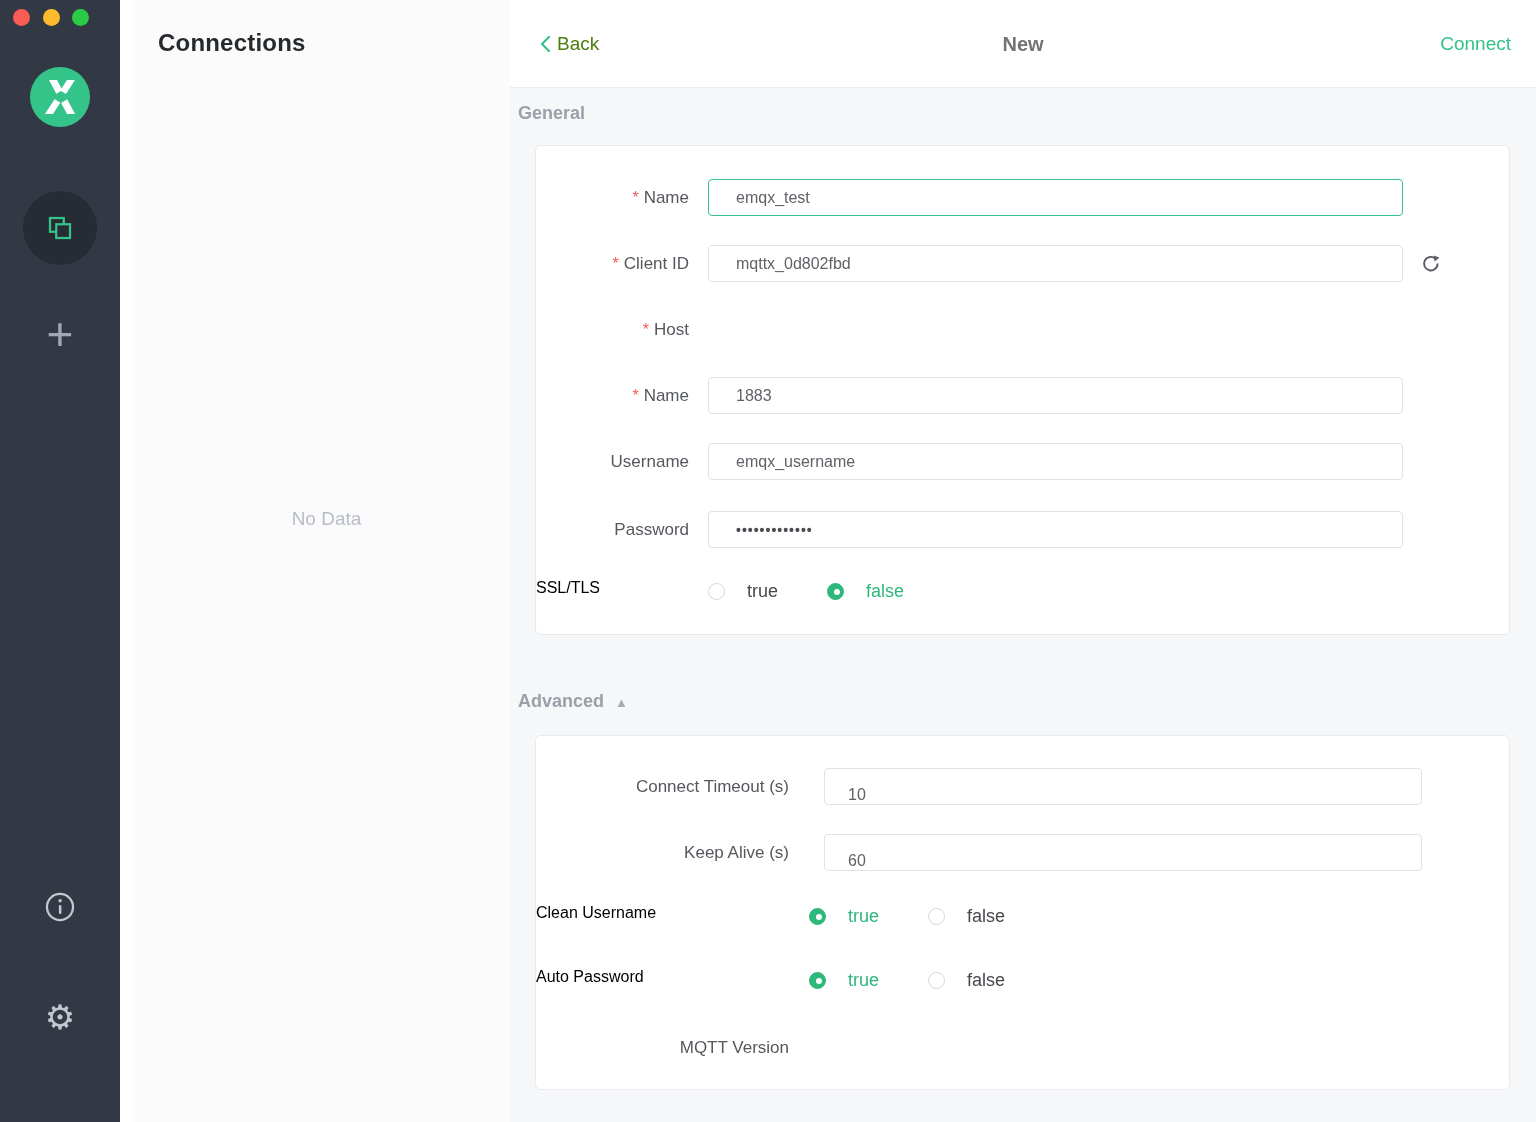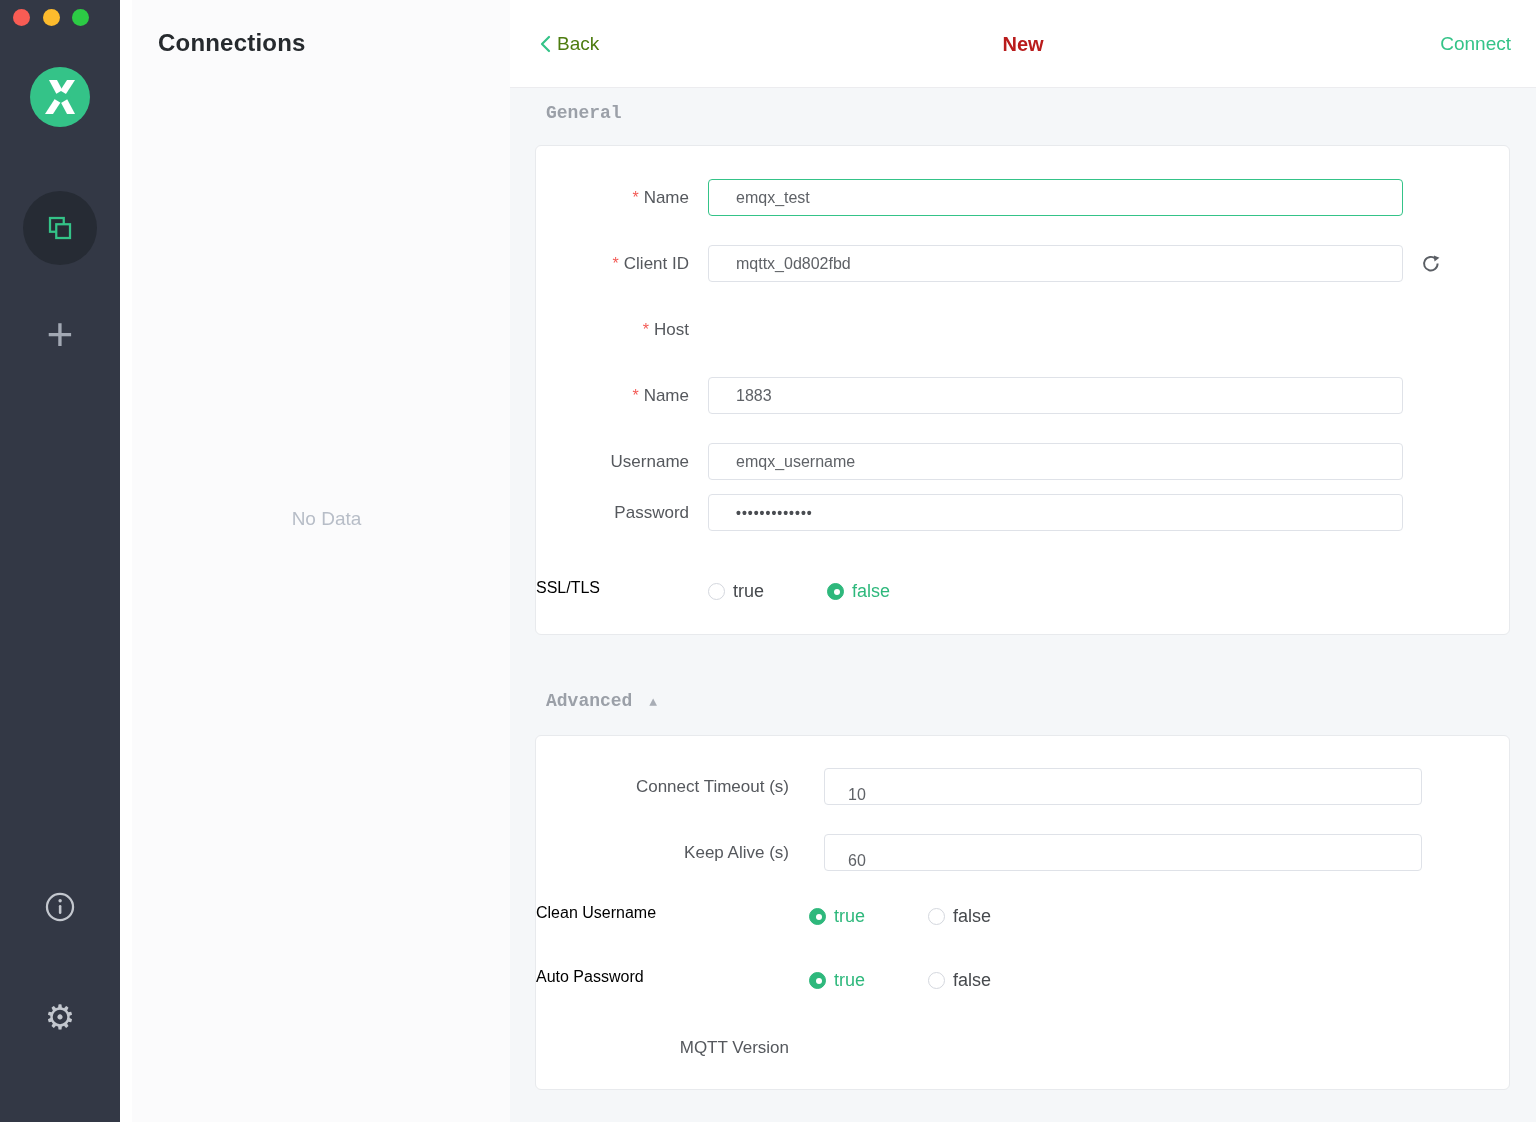--- a/index.html
+++ b/index.html
@@ -33,25 +33,25 @@
   .list-title { position:absolute; left:26px; top:29px; font-size:24px; font-weight:700; color:#262a2e; letter-spacing:.2px; }
   .no-data { position:absolute; left:0; top:508px; width:100%; text-align:center; font-size:19px; color:#b7bdc7; }
 
   
   .main { position:absolute; left:510px; top:0; width:1026px; height:1122px; background:#f5f7f9; }
   .main-header { position:absolute; left:0; top:0; width:1026px; height:88px; background:#ffffff;
     border-bottom:1px solid #ececef; }
   .back-link { position:absolute; left:30px; top:0; height:88px; display:flex; align-items:center; gap:6px;
     color:#4d7c0f; font-size:19px; cursor:pointer; }
   .header-title { position:absolute; left:0; top:0; width:1026px; height:88px; display:flex;
-    align-items:center; justify-content:center; font-size:20px; font-weight:700; color:#b91c1c; pointer-events:none; }
+    align-items:center; justify-content:center; font-size:20px; font-weight:700; color:#737373; pointer-events:none; }
   .connect-link { position:absolute; right:25px; top:0; height:88px; display:flex; align-items:center;
     color:#34c388; font-size:19px; cursor:pointer; }
 
-  .section-label { position:absolute; left:36px; font-size:18px; font-weight:700; color:#9ba0a8;font-family:Liberation Mono, monospace; }
+  .section-label { position:absolute; left:8px; font-size:18px; font-weight:700; color:#9ba0a8; }
   .section-label .tri { font-size:13px; color:#a8adb5; margin-left:6px; }
   .sec-general { top:103px; }
   .sec-advanced { top:691px; }
 
   .card { position:absolute; left:25px; width:975px; background:#ffffff;
     border:1px solid #e8eaed; border-radius:6px; }
   .card-general { top:145px; height:490px; }
   .card-advanced { top:735px; height:355px; }
 
   .row { position:absolute; left:0; width:100%; height:37px; }
@@ -70,21 +70,21 @@
 
   .refresh-btn { position:absolute; left:884px; top:107px; width:22px; height:22px; cursor:pointer; }
 
   .radio-row { position:absolute; height:24px; display:flex; align-items:center; }
   .radio-group { display:flex; align-items:center; }
   .radio { width:17px; height:17px; border-radius:50%; border:1px solid #d4d7de; background:#fff;
     position:relative; flex:0 0 auto; cursor:pointer; }
   .radio.selected { background:#2eb87c; border-color:#2eb87c; }
   .radio.selected::after { content:""; position:absolute; left:5.5px; top:5.5px; width:6px; height:6px;
     border-radius:50%; background:#ffffff; }
-  .radio-lbl { font-size:18px; color:#46494d; margin-left:8px; cursor:pointer; }
+  .radio-lbl { font-size:18px; color:#46494d; margin-left:22px; cursor:pointer; }
   .radio-lbl.on { color:#2eb87c; }
 </style>
 </head>
 <body>
 
 <div class="window">
 
   <div class="sidebar">
     <div class="traffic">
       <span class="light red"></span>
@@ -183,21 +183,21 @@
         <input class="tb g-tb" value="1883" style="">
       </div>
 
       <div class="row" style="top:297px;">
         <div class="lbl g-lbl">
           <span>Username</span>
         </div>
         <input class="tb g-tb" value="emqx_username" style="">
       </div>
 
-      <div class="row" style="top:348px;">
+      <div class="row" style="top:365px;">
         <div class="lbl g-lbl">
           <span>Password</span>
         </div>
         <input class="tb g-tb password" value="•••••••••••••" style="">
       </div>
 
       <div class="radio-row" style="left:0; top:433px; width:100%;">
         <div class="lbl g-lbl" style="position:absolute; height:24px;">
           <span>SSL/TLS</span>
         </div>

